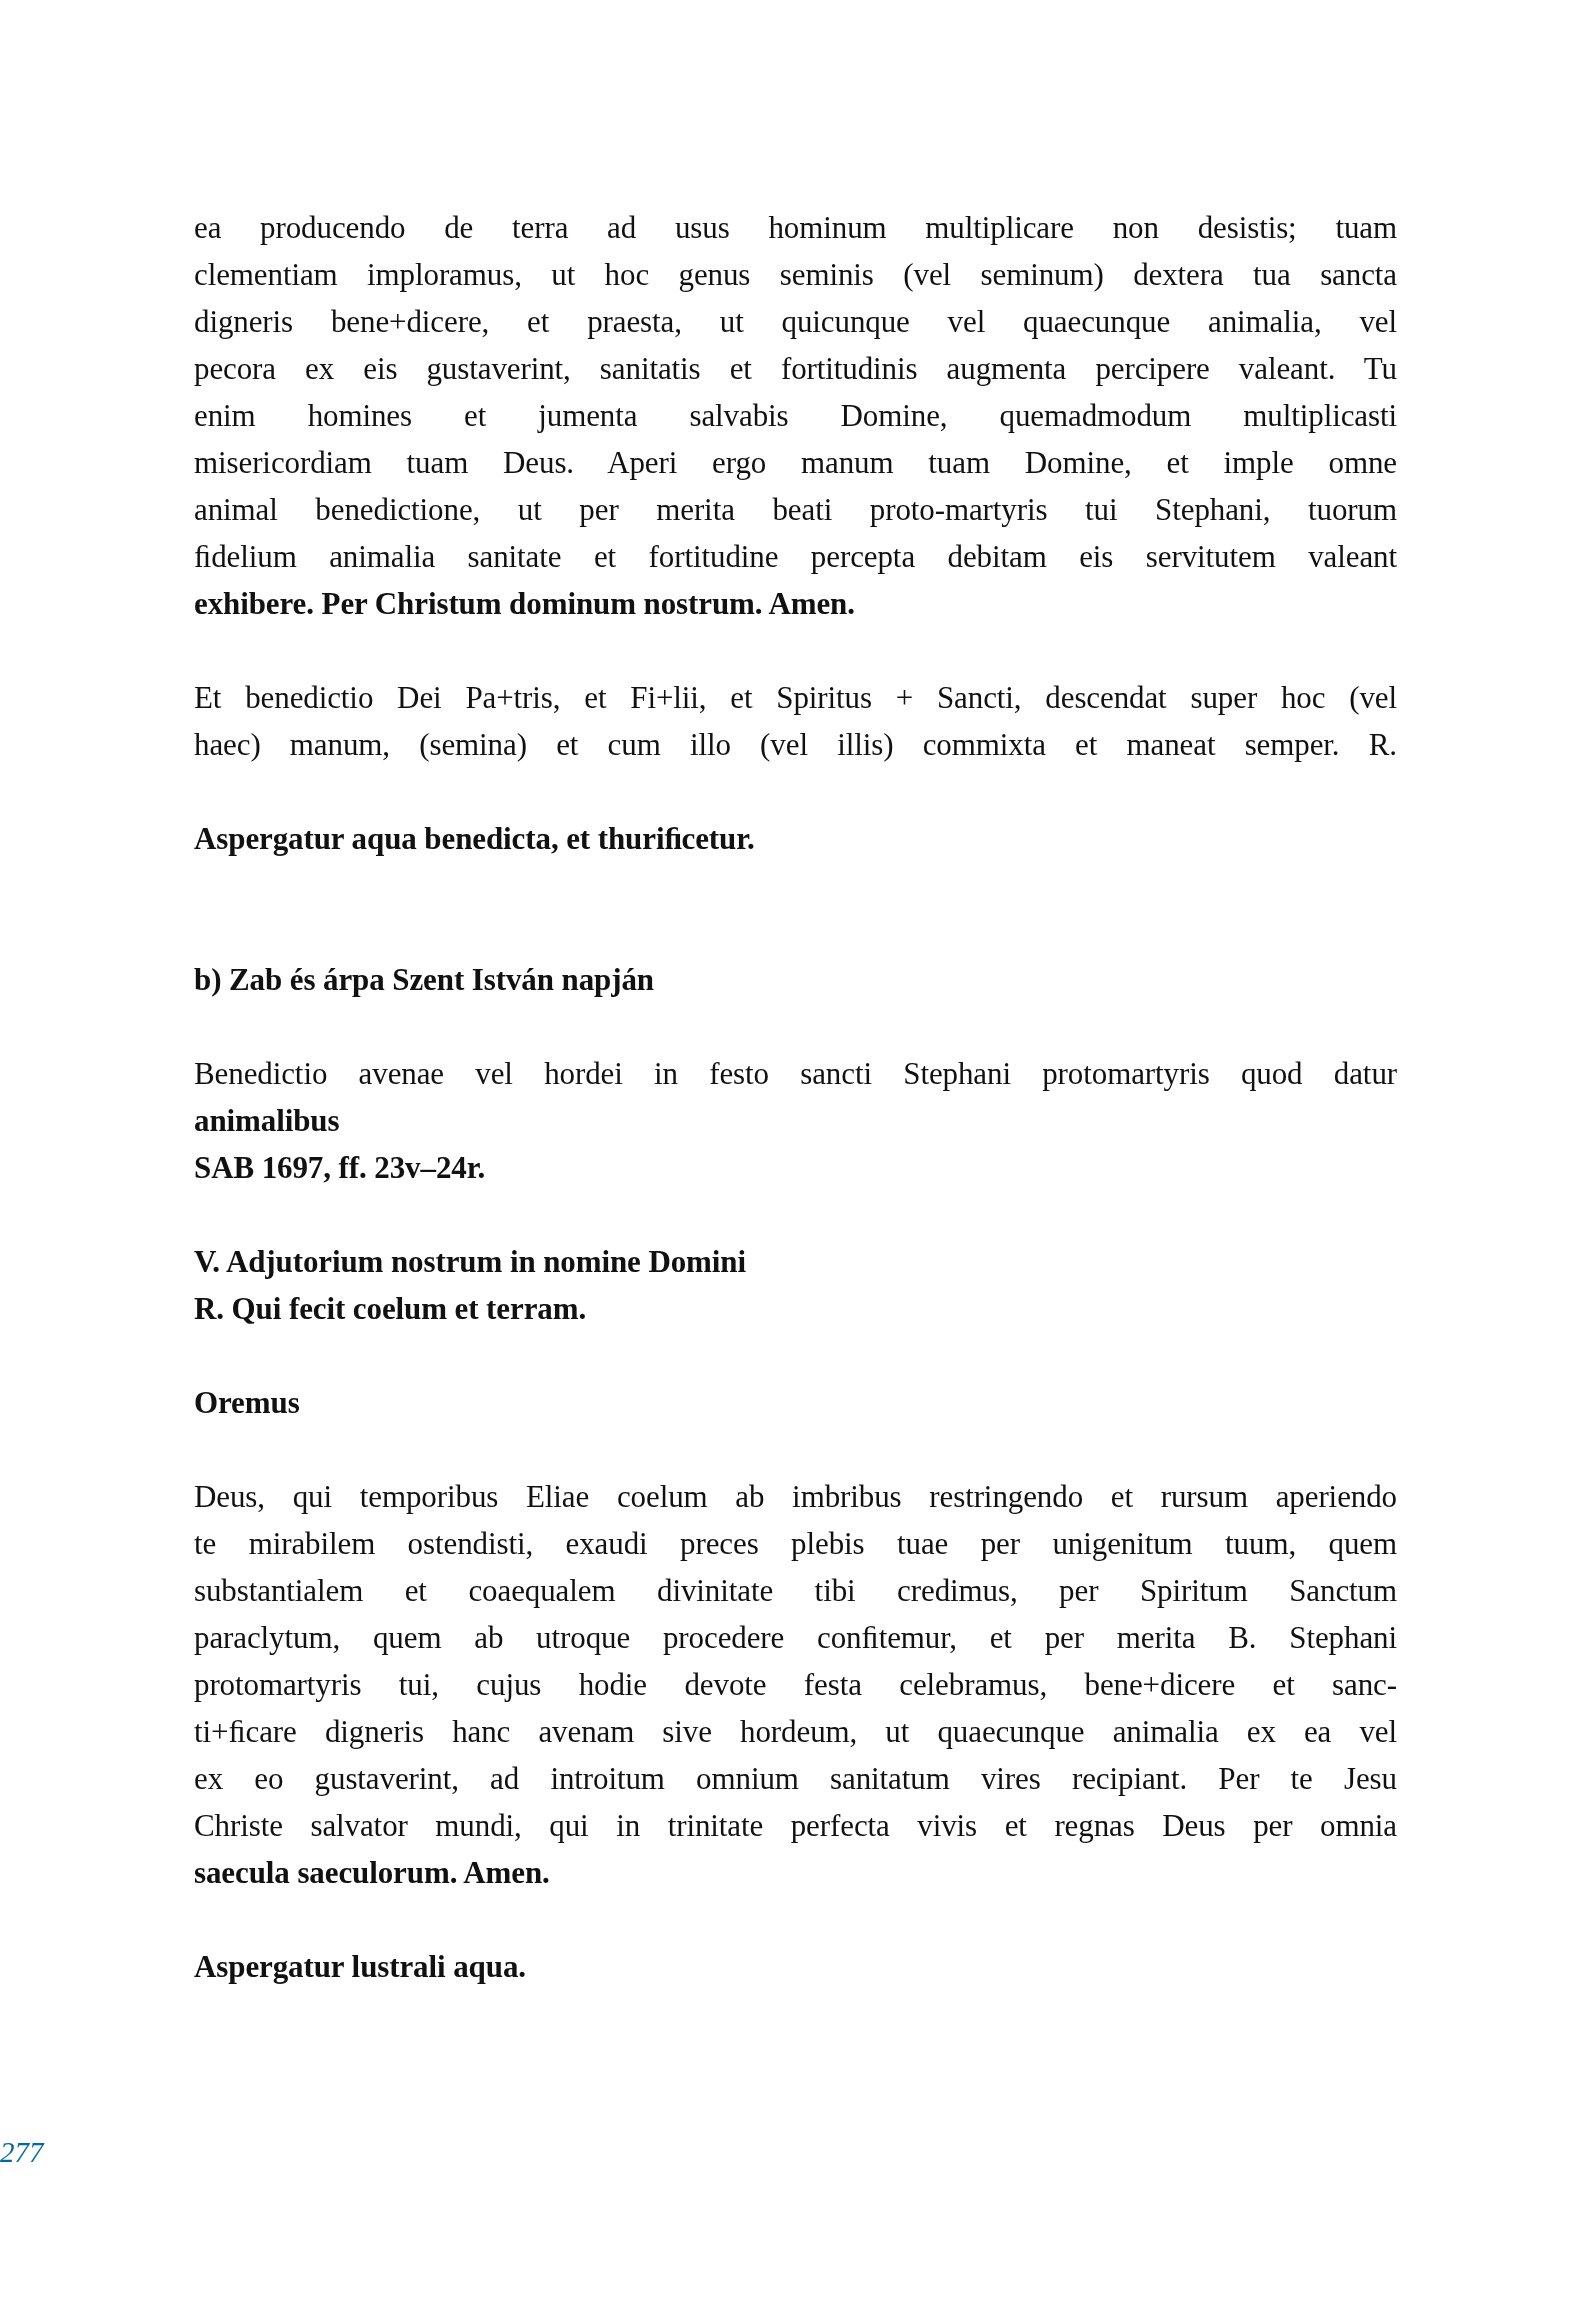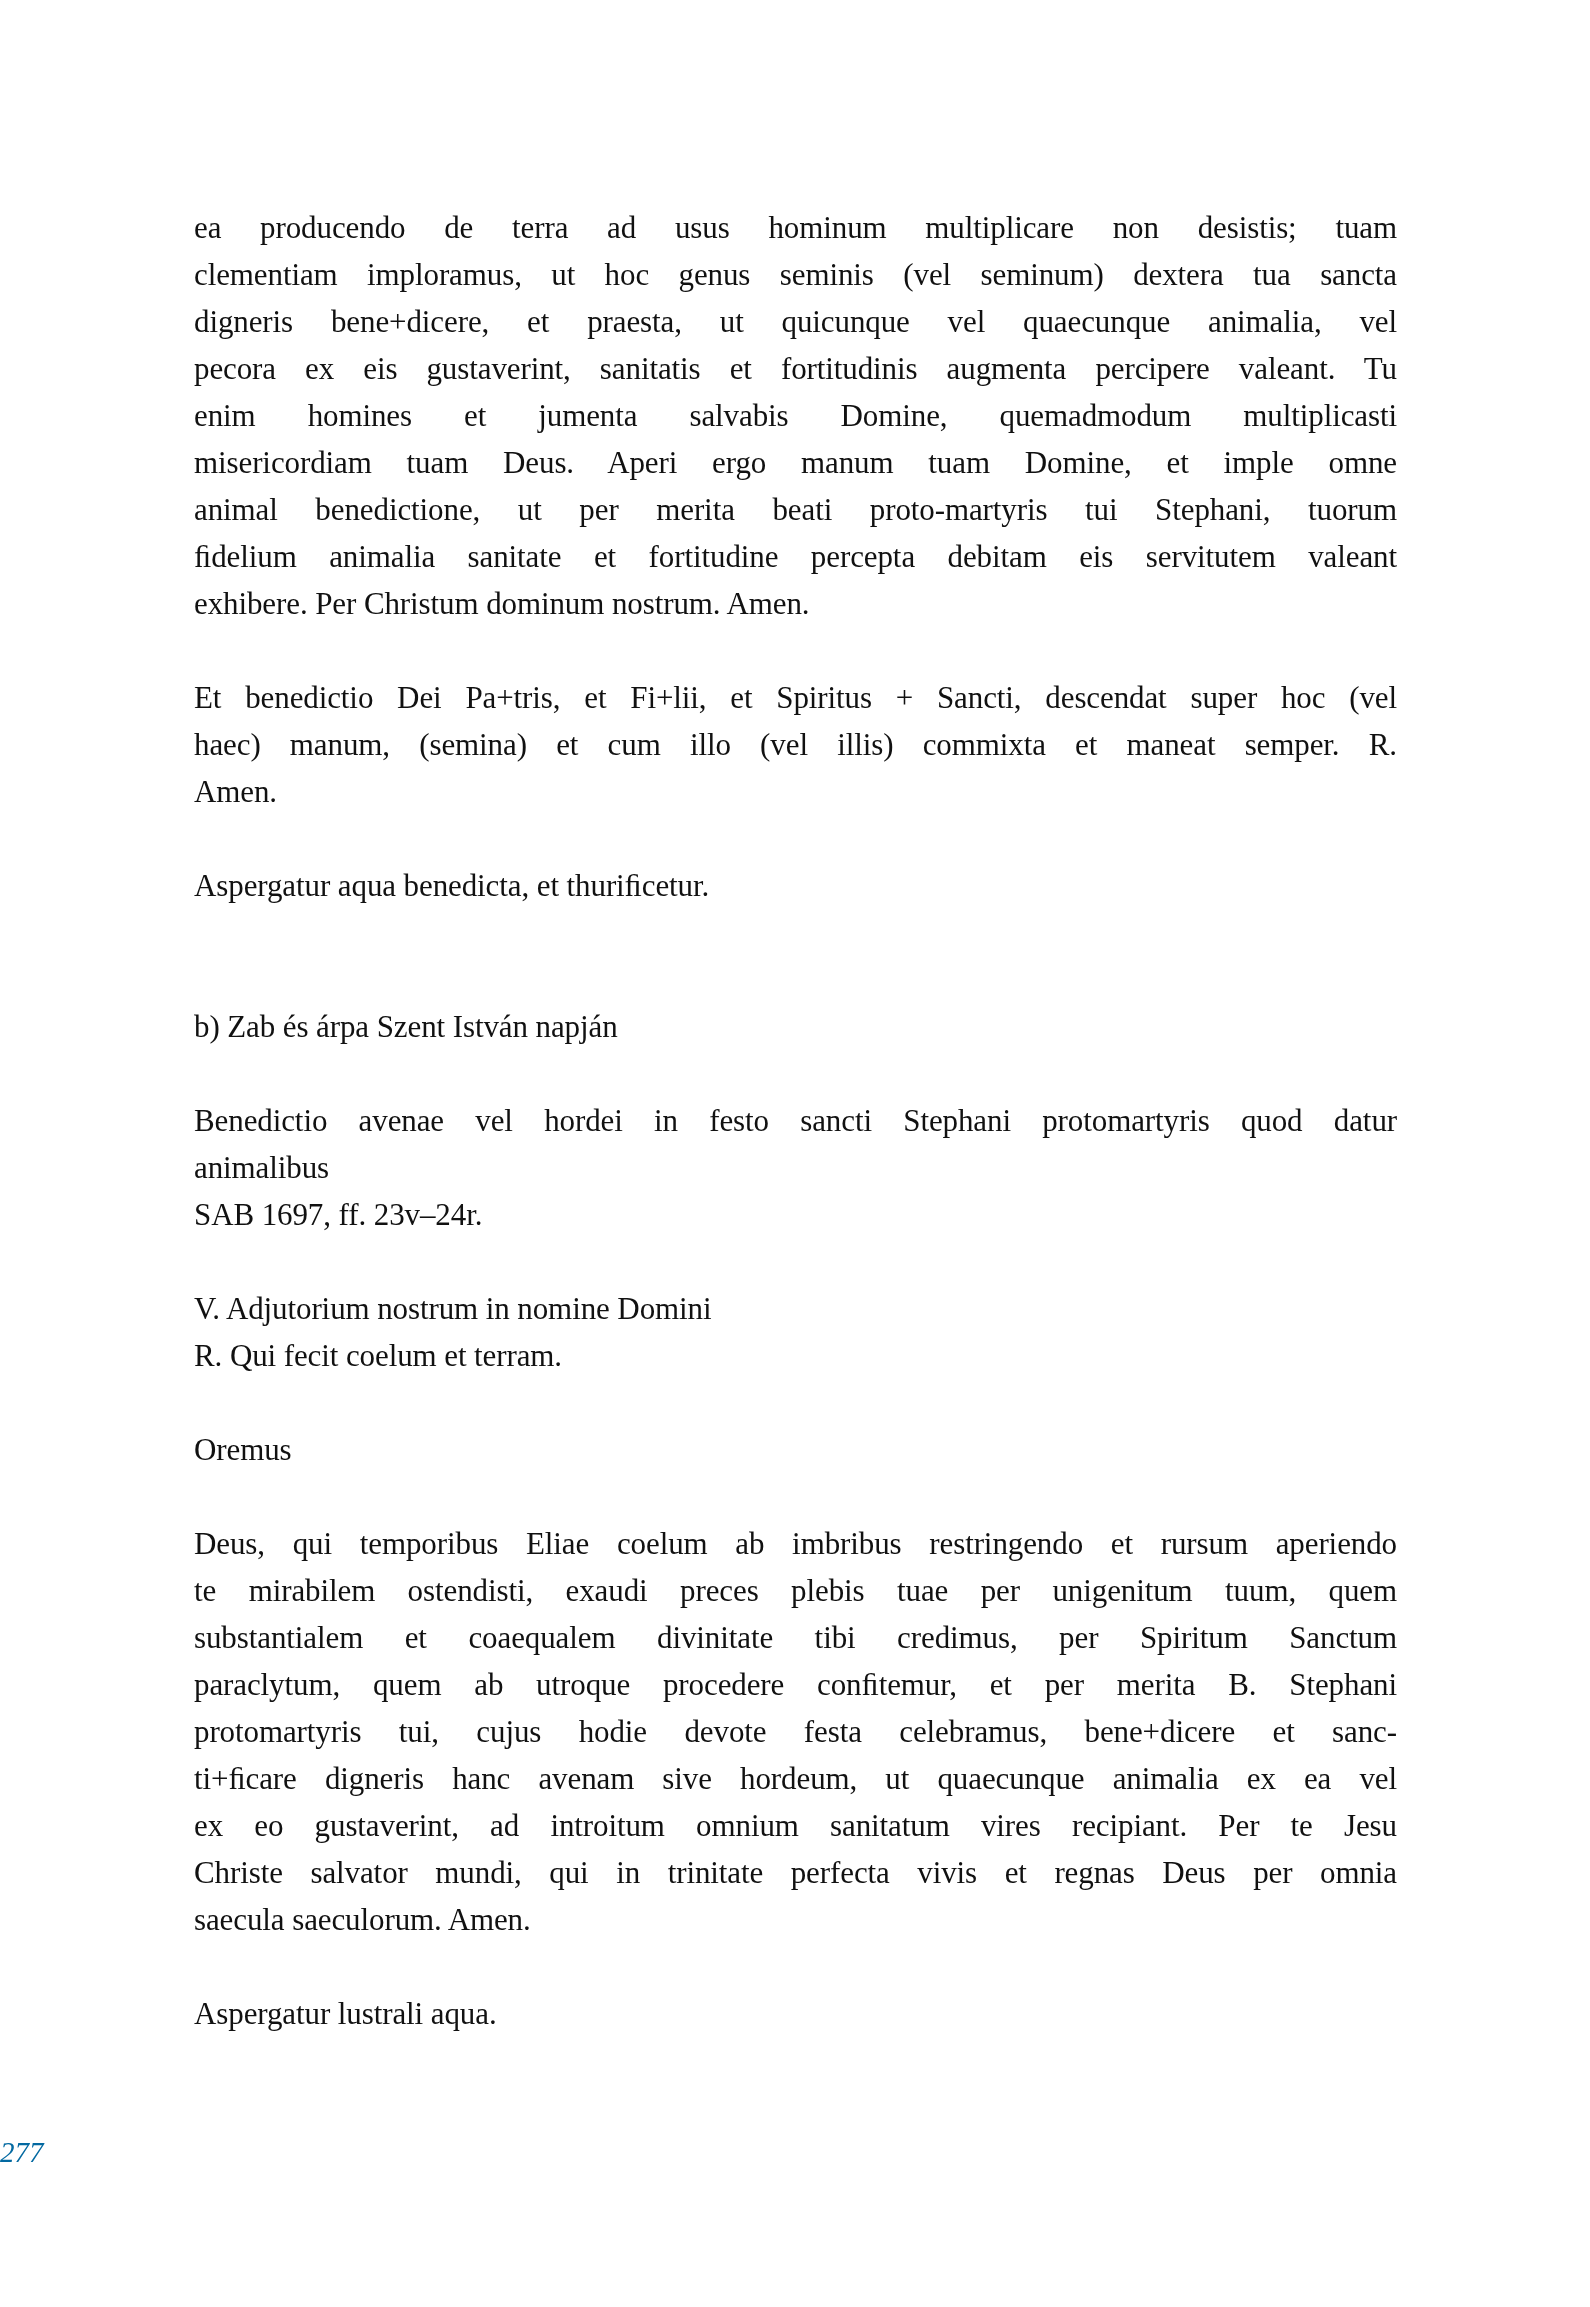--- a/index.html
+++ b/index.html
@@ -12,21 +12,21 @@
   }
   .col {
     position: absolute; left: 194px; top: 204px; width: 1203px;
   }
   .ln {
     display: block; width: 1203px; height: 47px; line-height: 47px;
     font-size: 31px; letter-spacing: -0.1px;
     overflow: hidden; white-space: normal;
   }
   .ln.j { text-align: justify; text-align-last: justify; }
-  .ln.l { text-align: center; text-align-last: left; }
+  .ln.l { text-align: center; text-align-last: left; font-weight: bold; }
   .blank { display: block; height: 47px; }
   .it { }
   .pagenum {
     position: absolute; left: 0; width: 1591px; top: 2132px;
     text-align: left; font-style: italic; font-size: 29px; line-height: 41px;
     color: #0369a1;
   }
 </style>
 </head>
 <body>
@@ -44,21 +44,20 @@
       <span class="ln j">animal benedictione, ut per merita beati proto-martyris tui Stephani, tuorum</span>
       <span class="ln j">ﬁdelium animalia sanitate et fortitudine percepta debitam eis servitutem valeant</span>
       <span class="ln l">exhibere. Per Christum dominum nostrum. Amen.</span>
     </div>
 
     <span class="blank"></span>
 
     <div>
       <span class="ln j"><span>Et benedictio Dei Pa+tris, et Fi+lii, et Spiritus + Sancti, descendat super hoc </span><span class="it">(vel</span></span>
       <span class="ln j"><span class="it">haec)</span><span> manum, </span><span class="it">(semina)</span><span> et cum illo </span><span class="it">(vel illis)</span><span> commixta et maneat semper. R.</span></span>
-      <span class="ln l">Amen.</span>
     </div>
 
     <span class="blank"></span>
 
     <span class="ln l">Aspergatur aqua benedicta, et thuriﬁcetur.</span>
 
     <span class="blank"></span>
     <span class="blank"></span>
 
     <span class="ln l">b) Zab és árpa Szent István napján</span>

